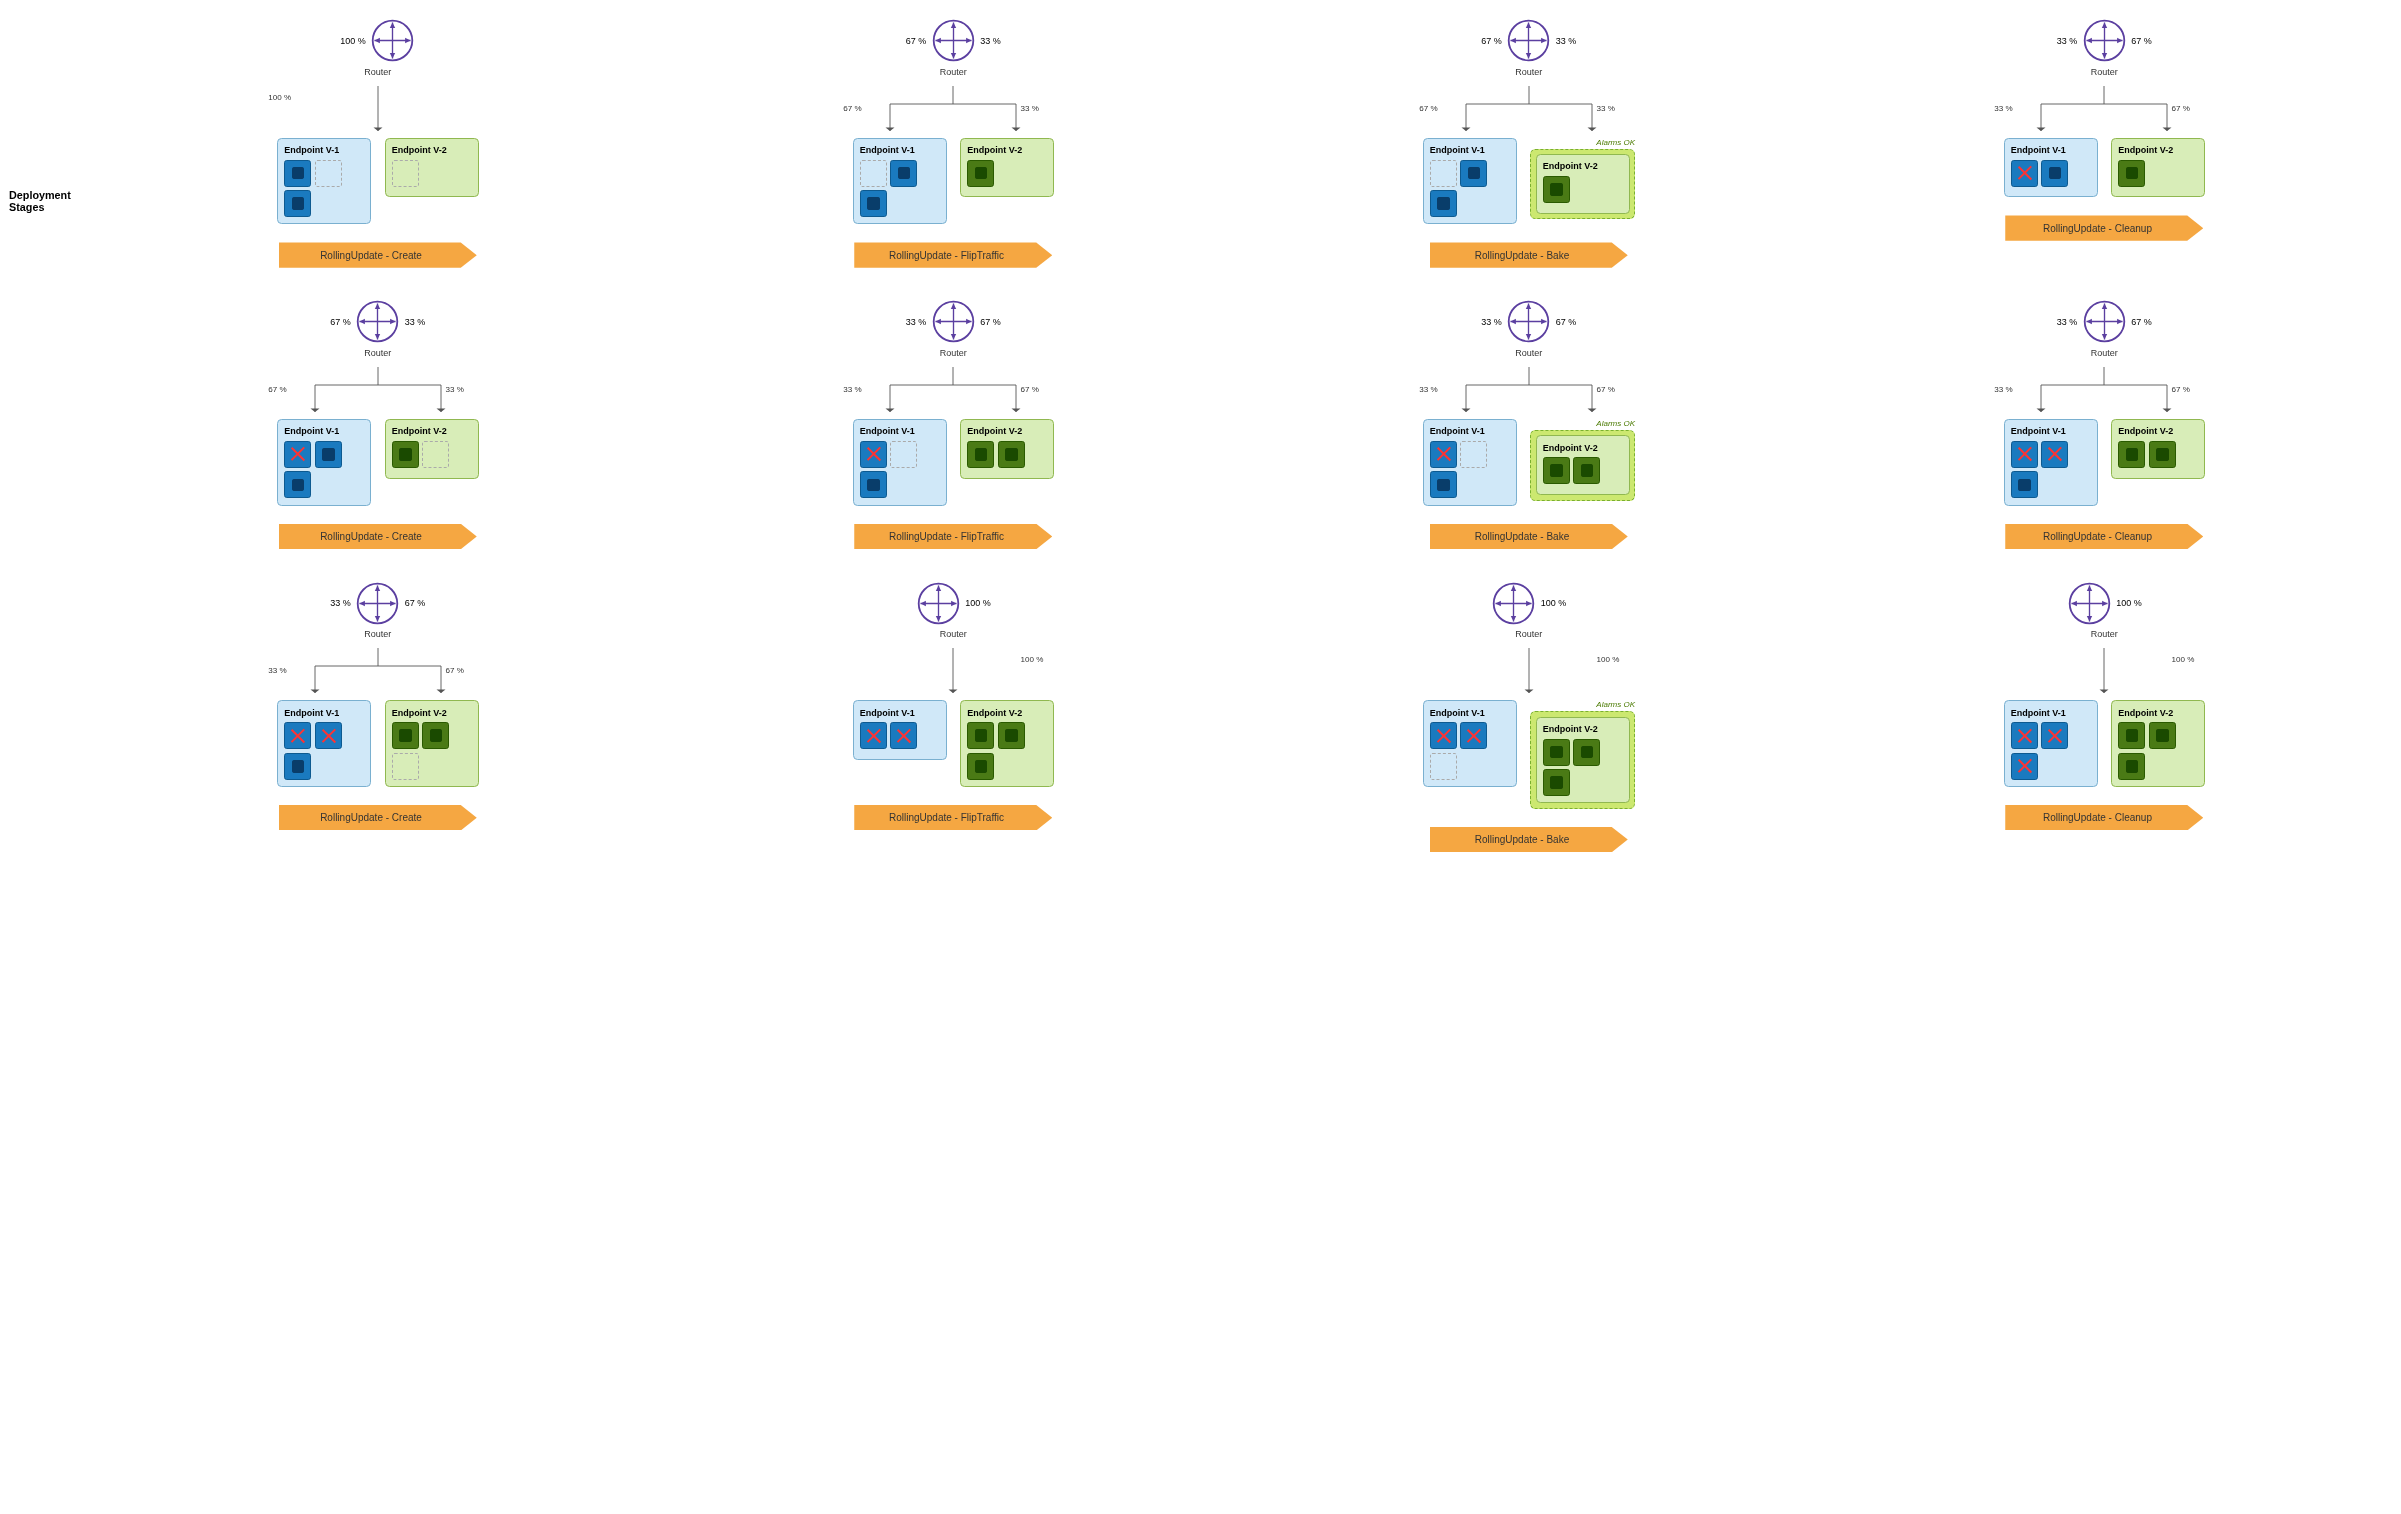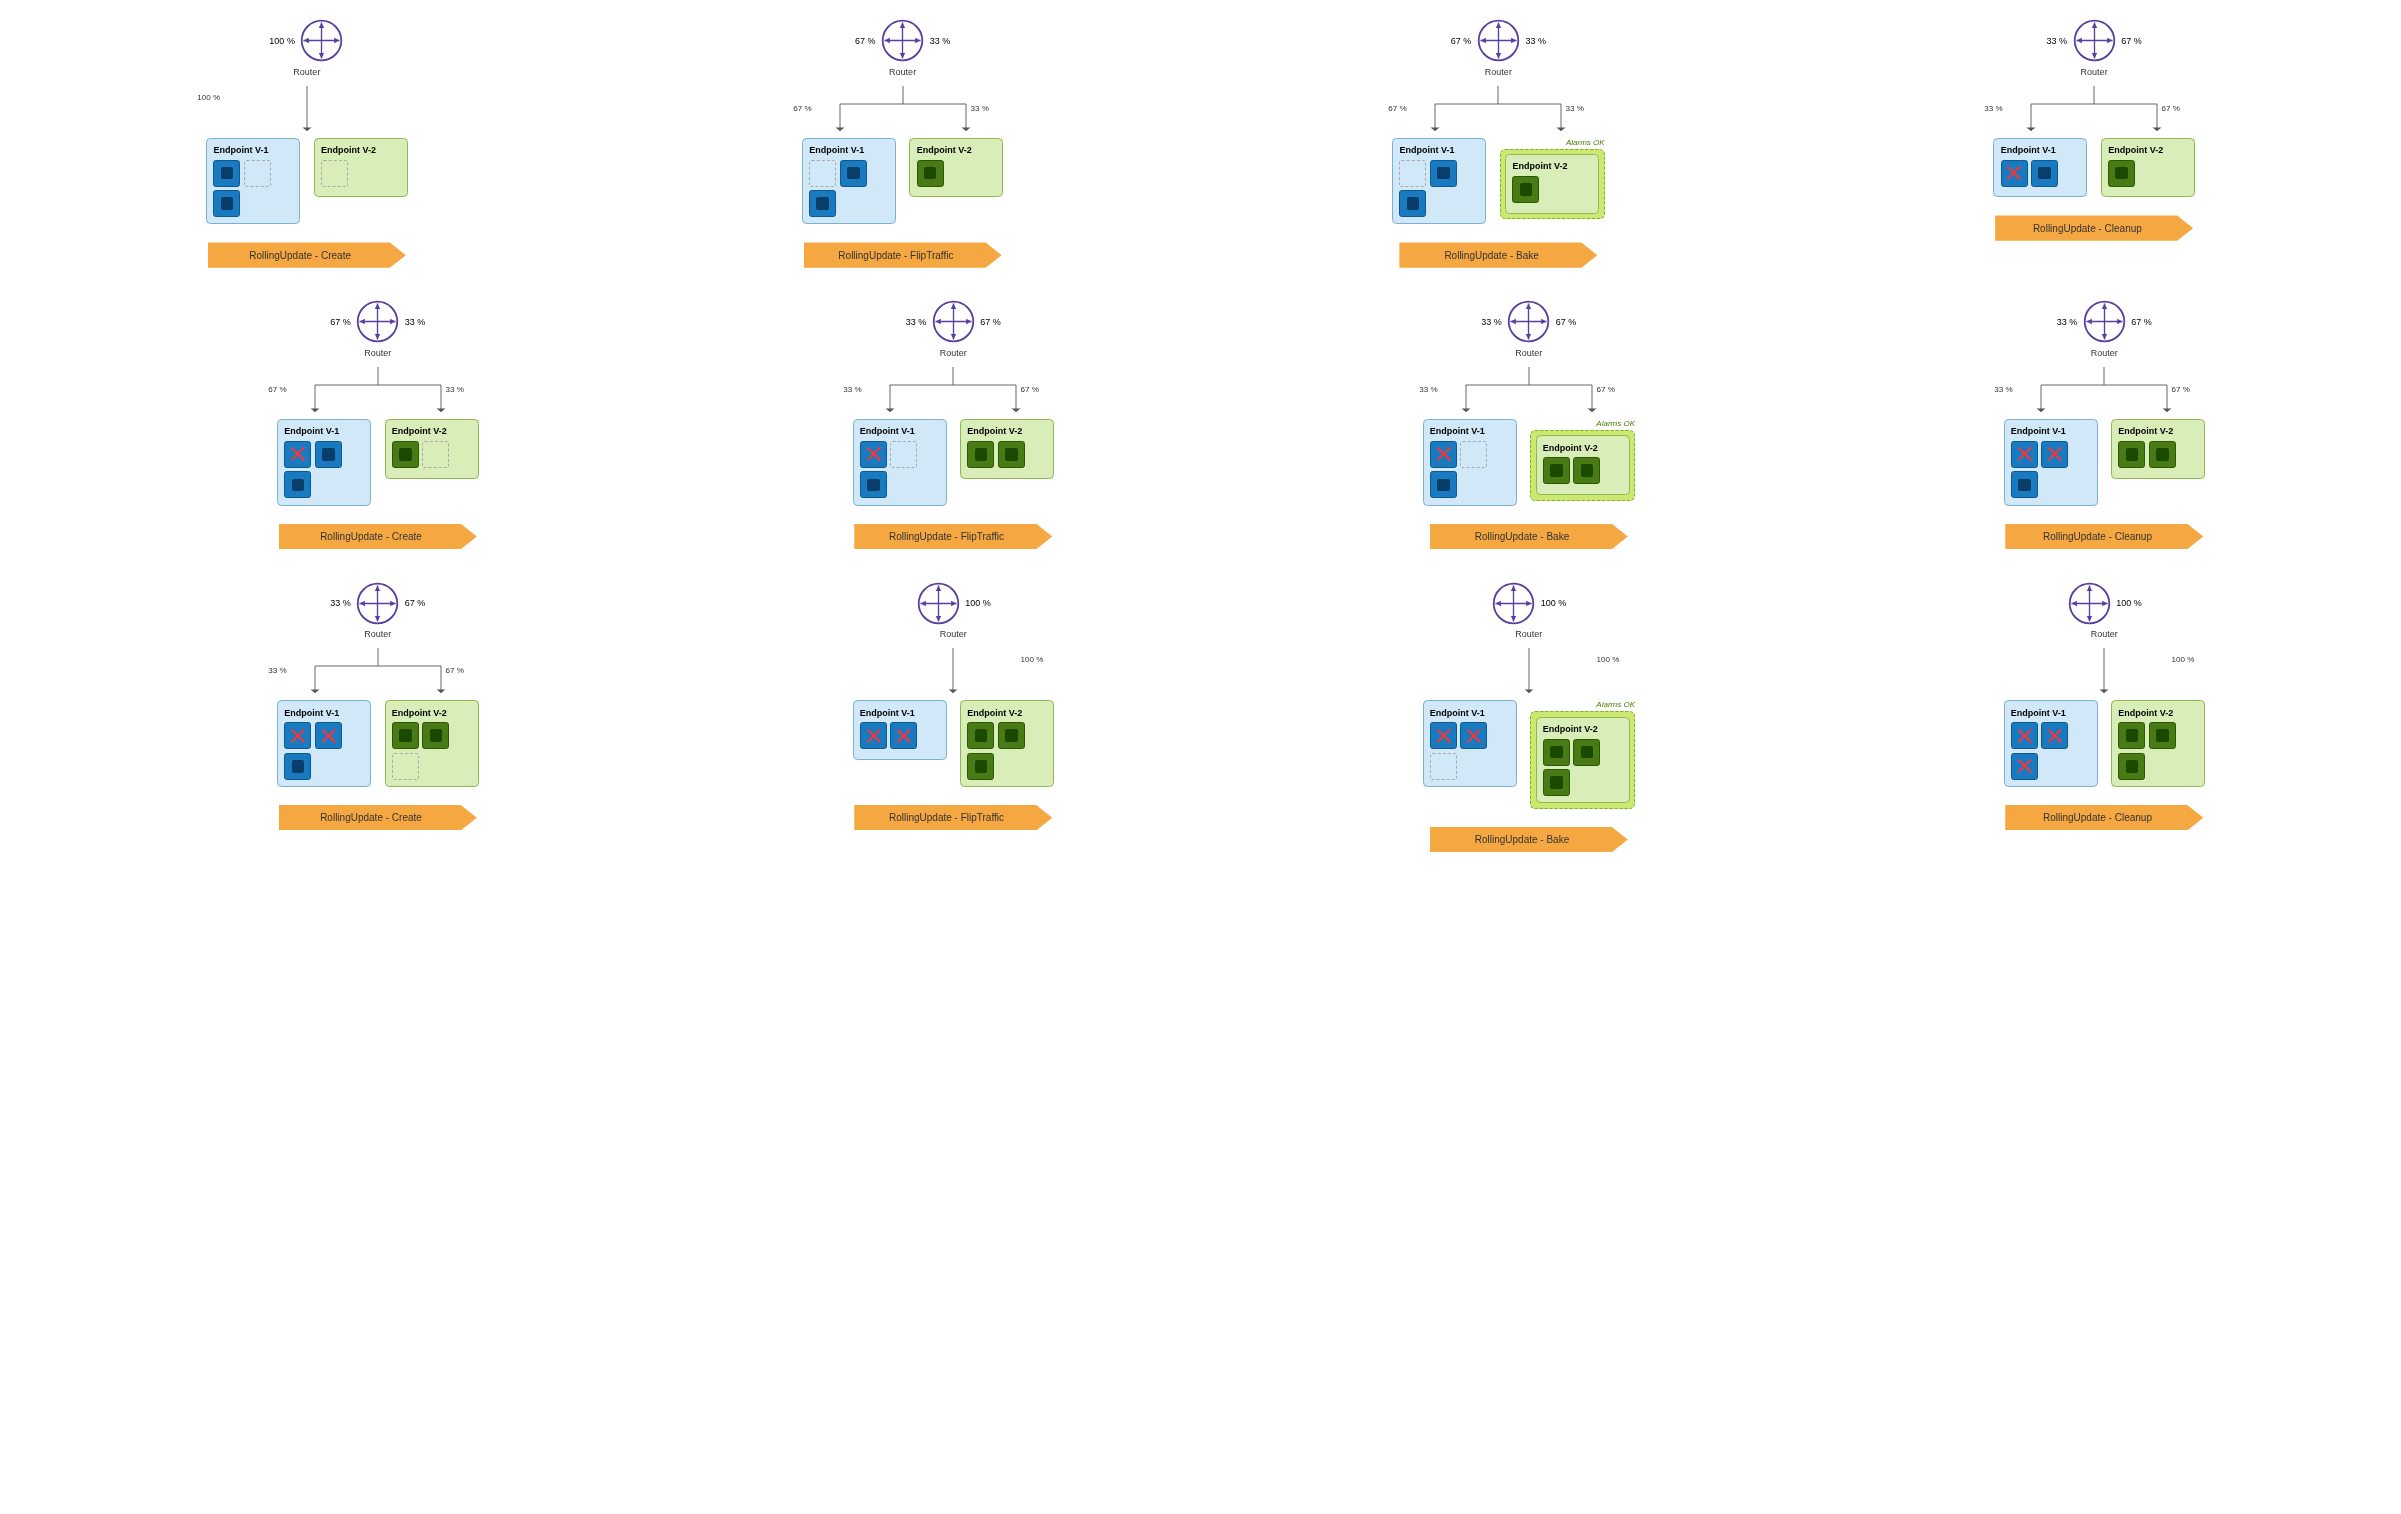--- a/index.html
+++ b/index.html
@@ -17,20 +17,21 @@
     .full-layout {
       width: 2401px;
       padding: 9px;
     }
   </style>
 </head>
 <body>
 
 <div class="full-layout">
 <div style="display: flex; align-items: flex-start; margin-bottom: 13.5px;">
+      <div style="width: 81px; display: flex; align-items: center; justify-content: flex-end; padding-right: 9px; padding-top: 180px; font-weight: bold; font-size: 10.8px; flex-shrink: 0;">Deployment Stages</div>
       <div style="display: flex; flex: 1 1 0%;">
         <div style="flex: 1 1 0%; display: flex; flex-direction: column; align-items: center; padding: 9px 13.5px;">
           <div style="display: flex; flex-direction: column; align-items: center; margin-bottom: 9px;">
             <div style="display: flex; align-items: center; gap: 4.5px; margin-bottom: 2.7px;">
               <span style="font-size: 9px;">100 %</span>
               <svg width="45" height="45" viewBox="0 0 50 50">
                 <circle cx="25" cy="25" r="22" fill="white" stroke="#5b3fa0" stroke-width="2"></circle>
                 <line x1="5" y1="25" x2="45" y2="25" stroke="#5b3fa0" stroke-width="1.5"></line>
                 <line x1="25" y1="5" x2="25" y2="45" stroke="#5b3fa0" stroke-width="1.5"></line>
                 <polygon points="25,5 22,11 28,11" fill="#5b3fa0"></polygon>

